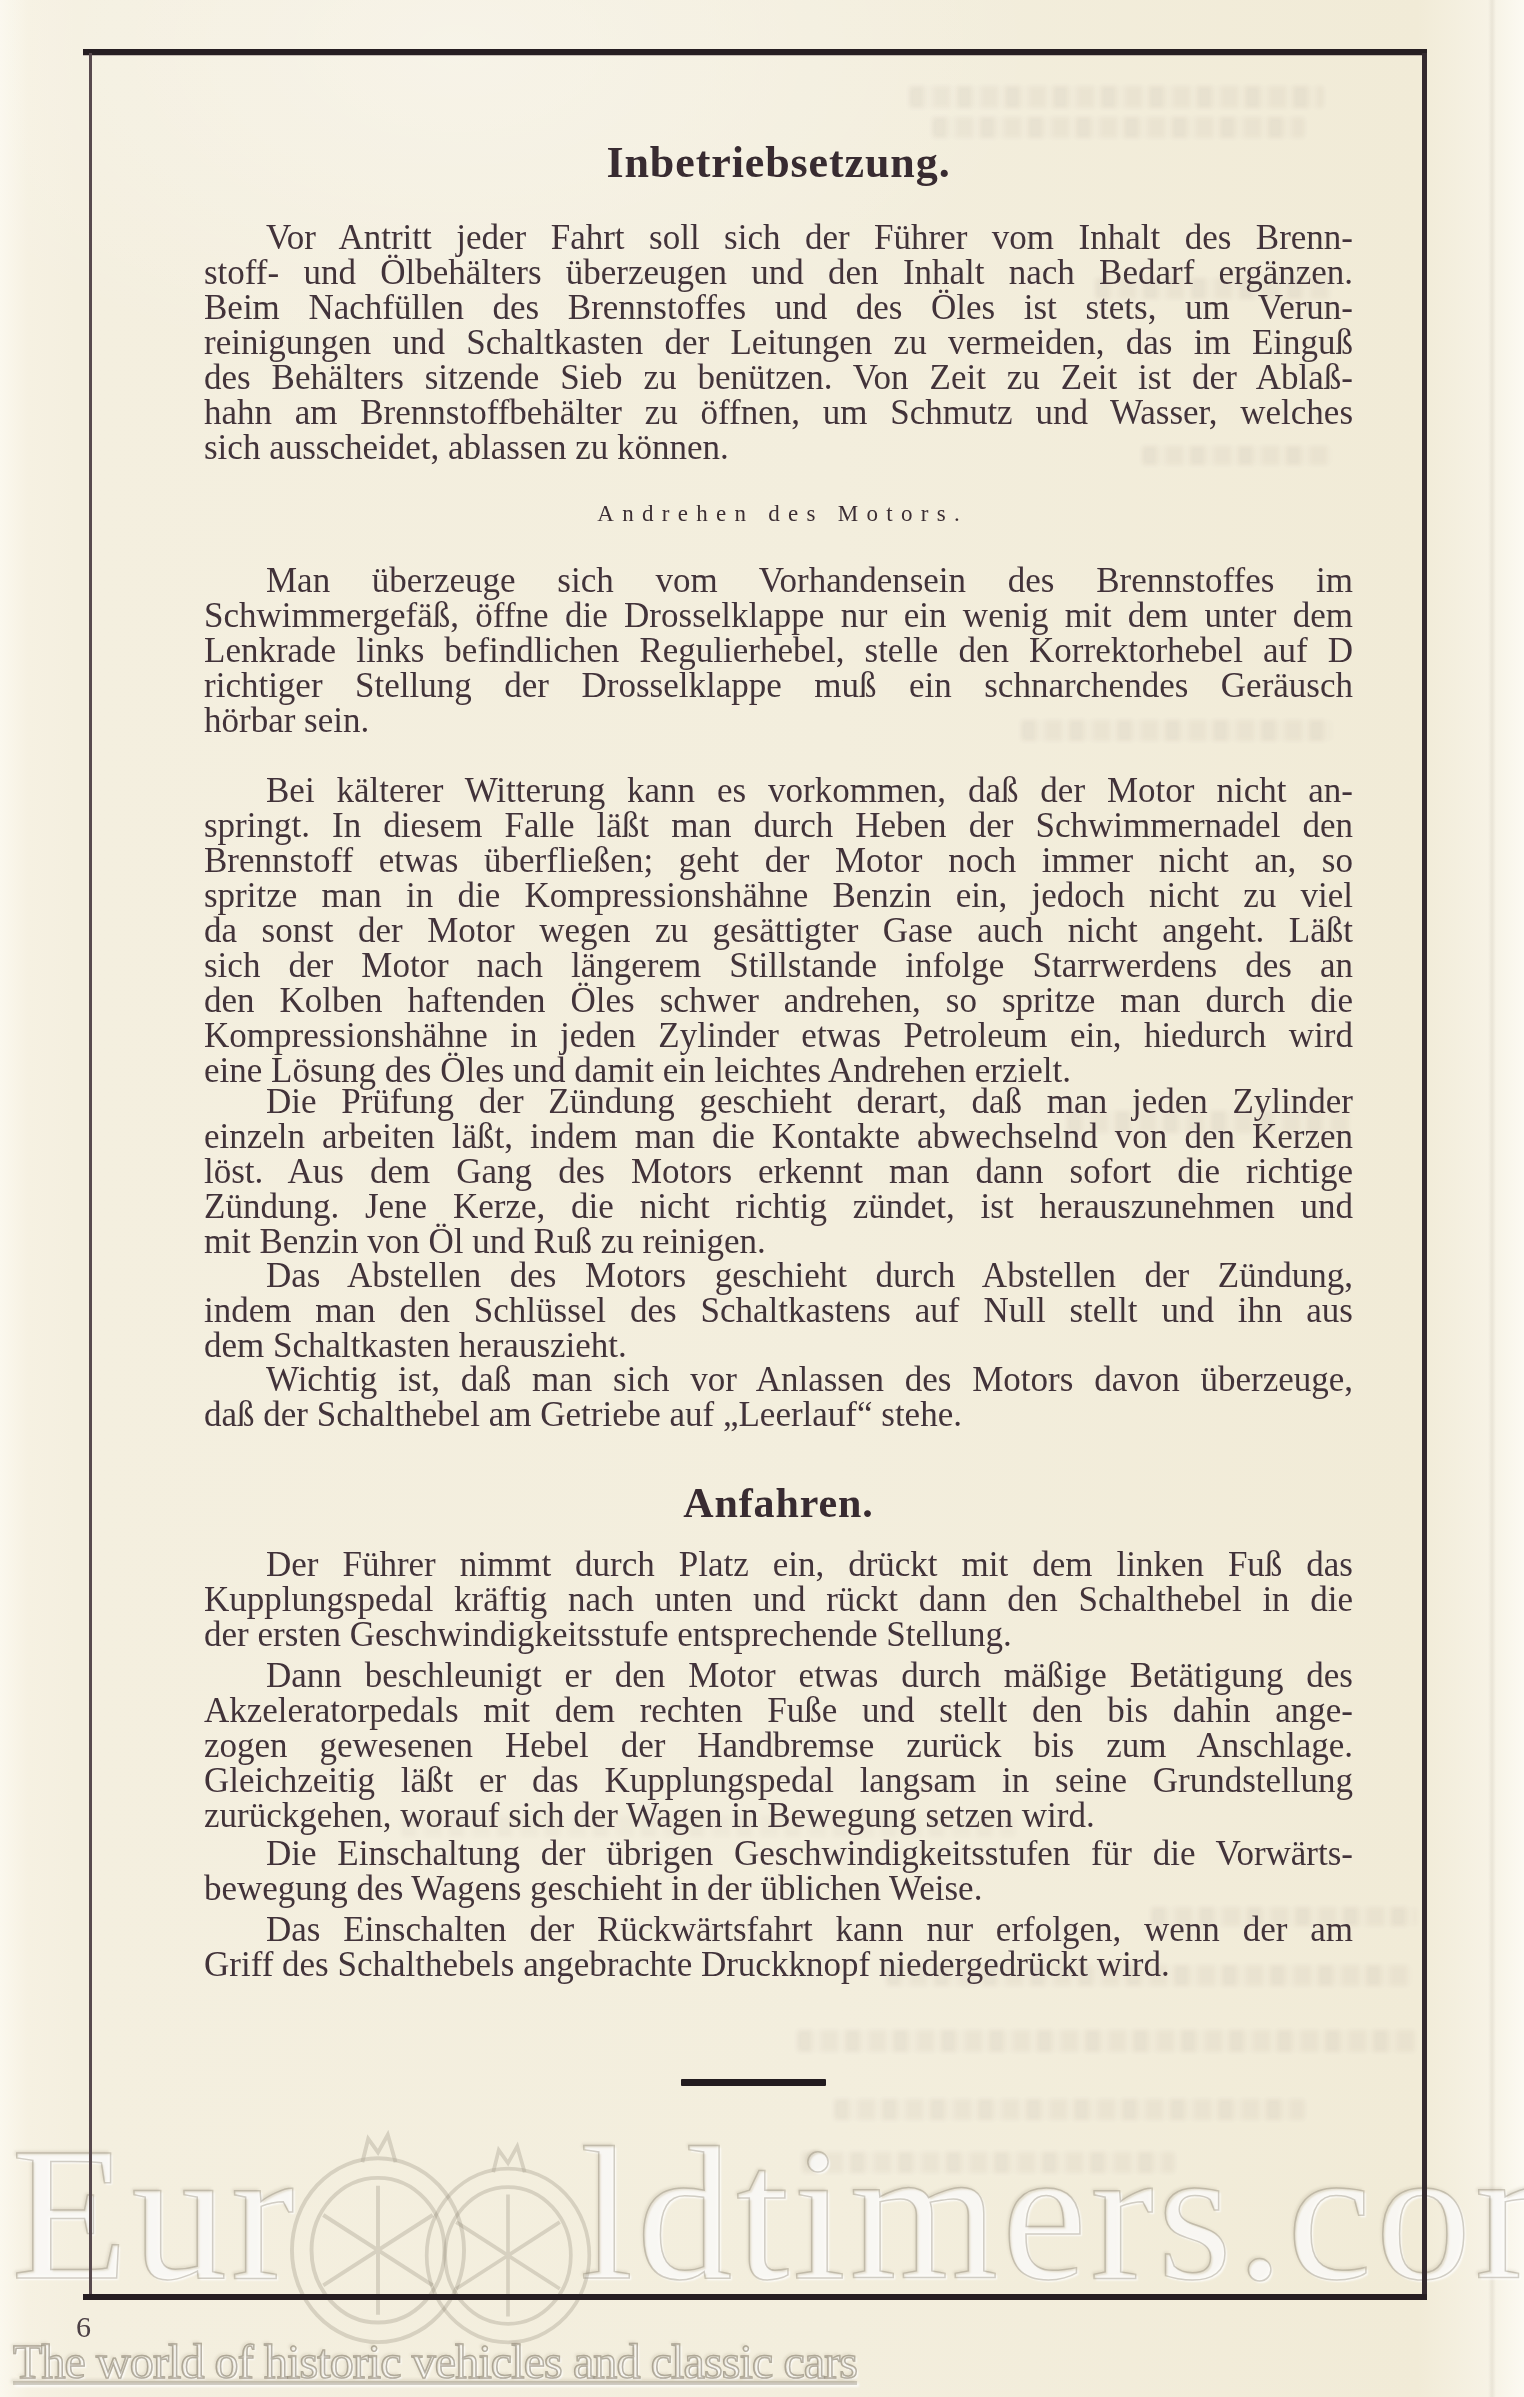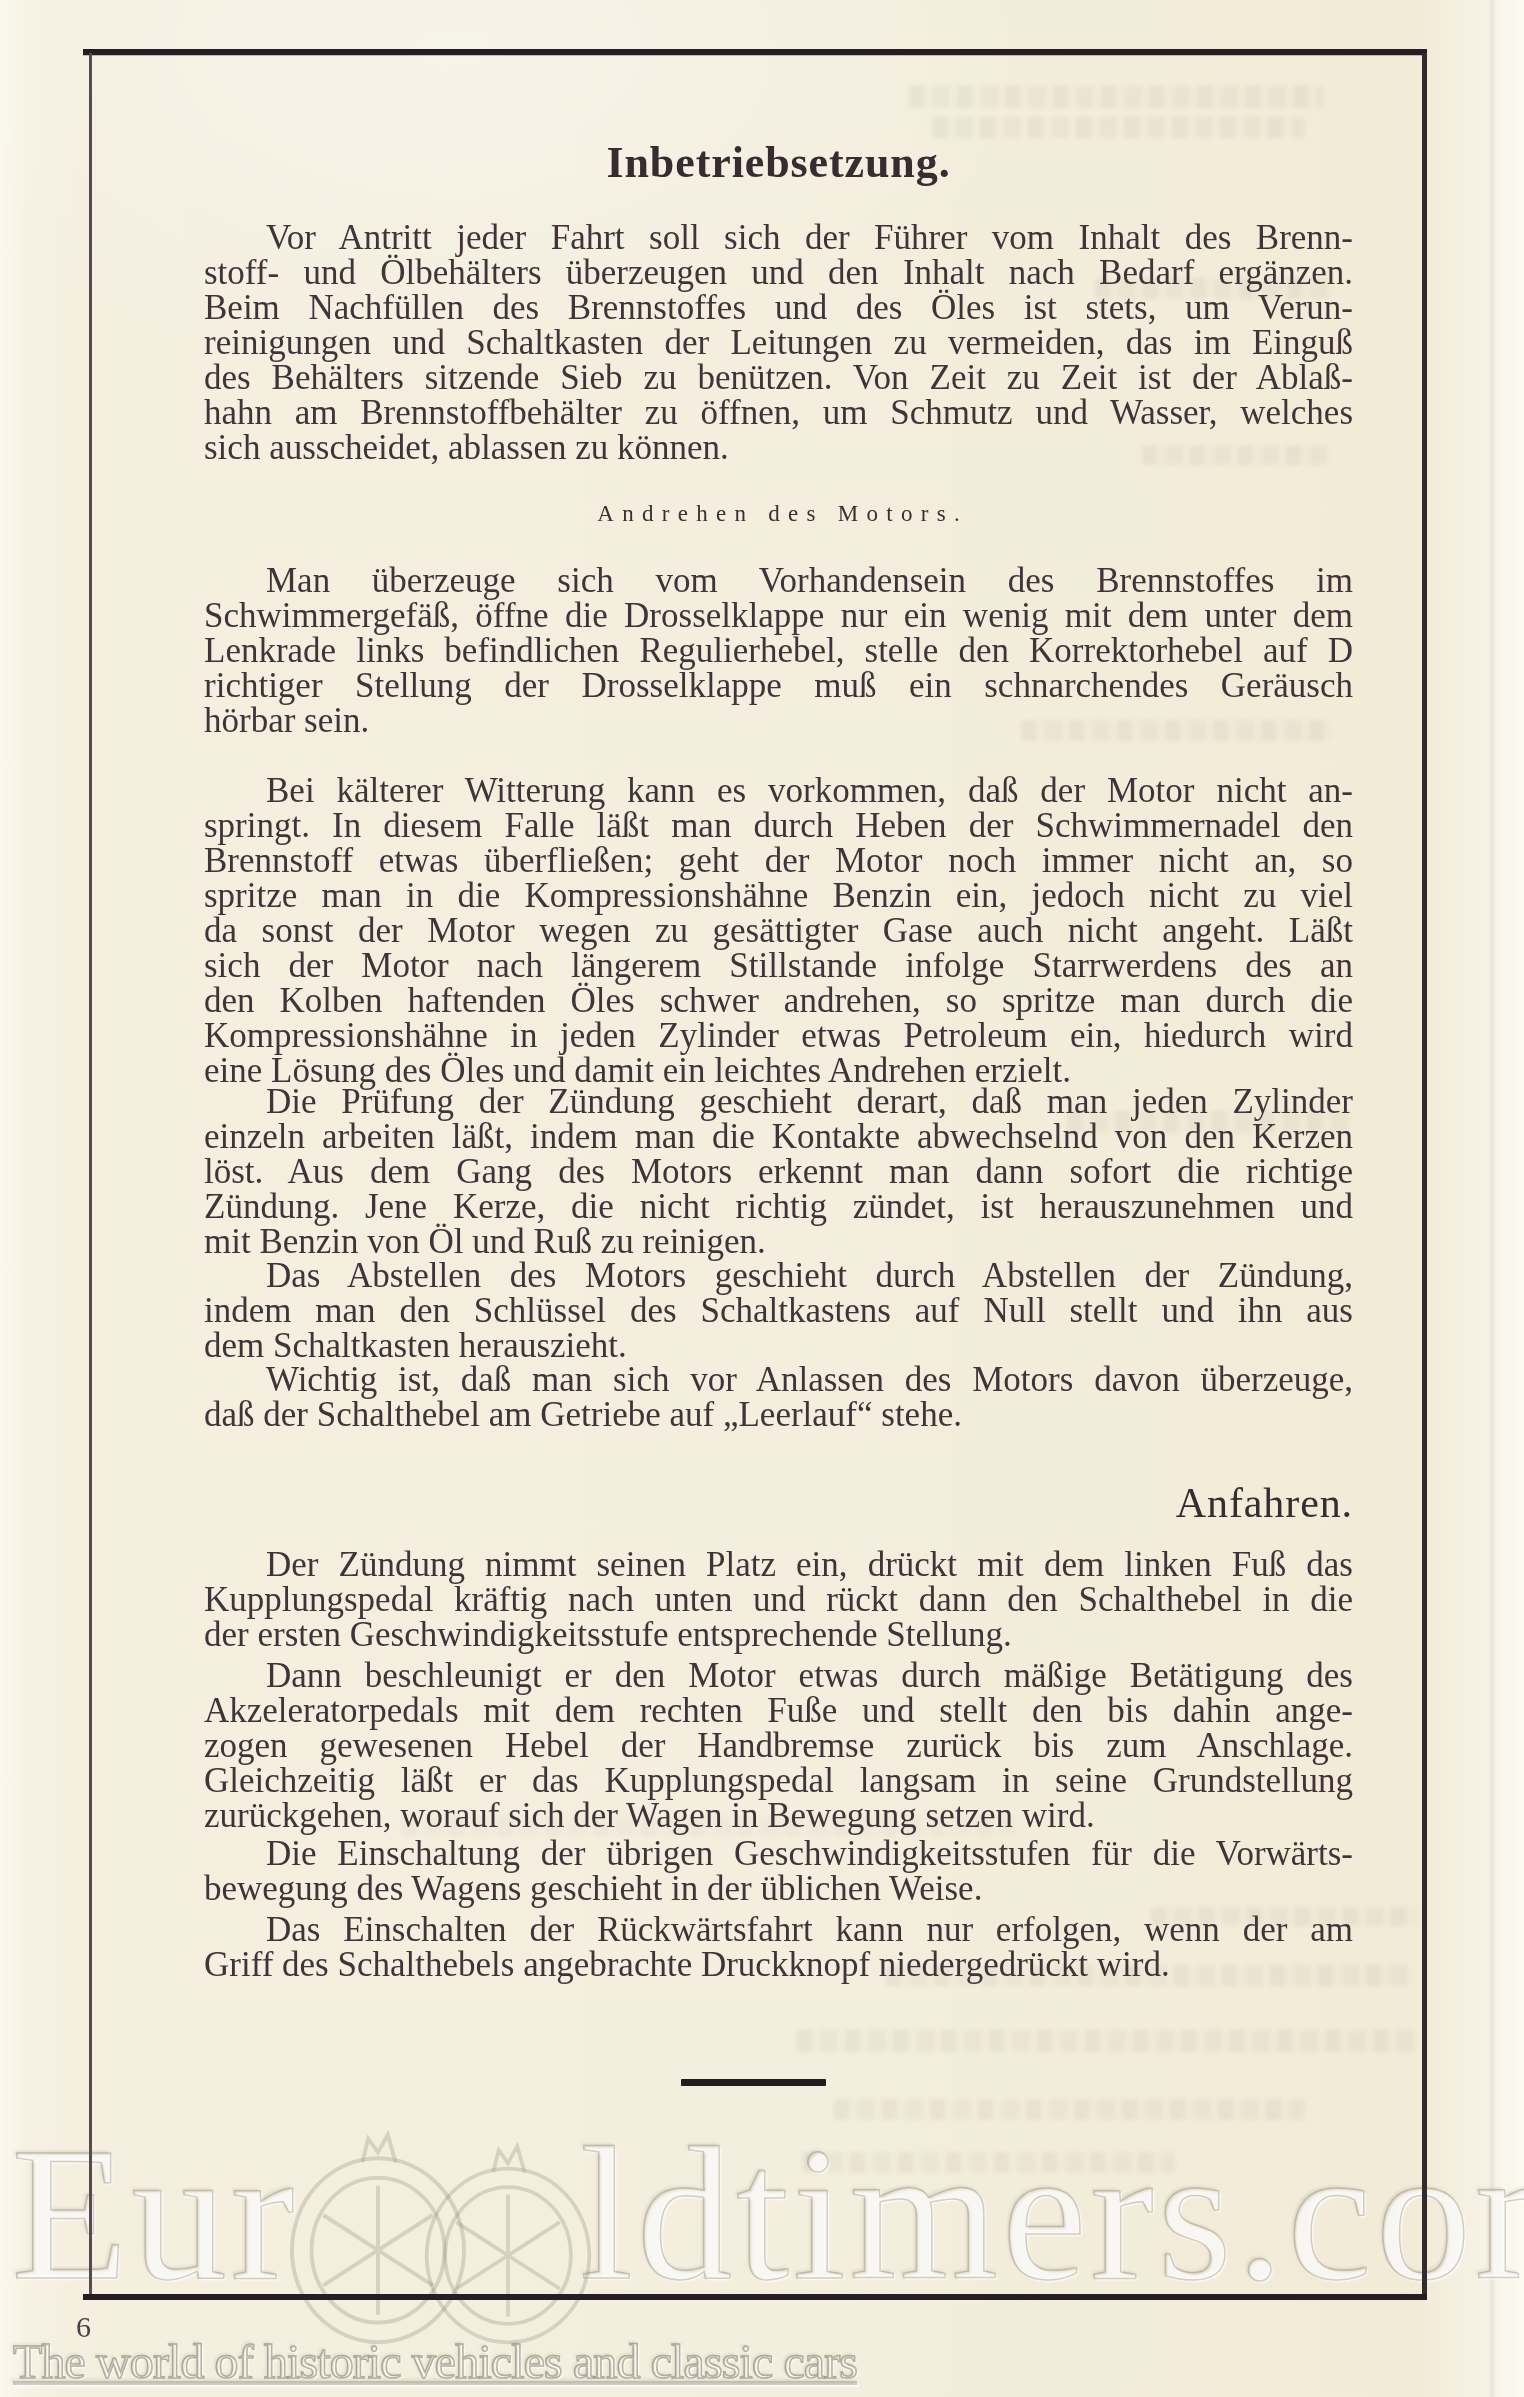--- a/index.html
+++ b/index.html
@@ -16,21 +16,21 @@
   .rule-top    { left:83px;  top:49px;   width:1344px; height:5.6px;  background:#261e22; box-shadow:0 0.9px 0 rgba(90,70,75,.35); }
   .rule-left   { left:89px;  top:53px;   width:2.8px;    height:2243px; background:#584a4e; }
   .rule-right  { left:1422px;top:53px;   width:4.7px;    height:2243px; background:#342a2f; }
   .rule-bottom { left:83px;  top:2294px; width:1344px; height:5.6px;  background:#261e22; }
   .divider     { left:681px; top:2079px; width:145px;  height:6.5px;  background:#221b1f; border-radius:0.9px; }
 
   
   .h1, .h2sp, .h3, .para { position:absolute; left:184px; width:1149px; color:#42333a; z-index:3;margin-left:20px; }
   .h1  { top:139px;  text-align:center; font-weight:bold; font-size:44px; line-height:1.1; letter-spacing:0.9px; color:#382b31; }
   .h2sp{ top:500px;  text-align:center; font-size:23px;  line-height:1.2; letter-spacing:0.36em; text-indent:0.36em; color:#3c2e34; }
-  .h3  { top:1480px; text-align:right; font-weight:normal; font-size:42px; line-height:1.1; letter-spacing:0.9px; color:#382b31; }
+  .h3  { top:1480px; text-align:center; font-weight:bold; font-size:42px; line-height:1.1; letter-spacing:0.9px; color:#382b31; }
   .para { font-size:35px; line-height:35px; }
   .ln { text-align:justify; text-align-last:justify; }
   .ln.ind { text-indent:62px; }
   .ln.end { text-align-last:left; }
 
   .pagenum { position:absolute; left:76px; top:2310px; font-size:30px; color:#4c4045; z-index:5; }
 
   
   .emboss {
     color:rgba(255,255,255,0.18);
@@ -126,21 +126,21 @@
   </div>
 
   <div class="para" style="top:1362px">
     <div class="ln ind">Wichtig ist, daß man sich vor Anlassen des Motors davon überzeuge,</div>
     <div class="ln end">daß der Schalthebel am Getriebe auf „Leerlauf“ stehe.</div>
   </div>
 
   <div class="h3">Anfahren.</div>
 
   <div class="para" style="top:1547px">
-    <div class="ln ind">Der Zündung nimmt seinen Platz ein, drückt mit dem linken Fuß das</div>
+    <div class="ln ind">Der Führer nimmt durch Platz ein, drückt mit dem linken Fuß das</div>
     <div class="ln">Kupplungspedal kräftig nach unten und rückt dann den Schalthebel in die</div>
     <div class="ln end">der ersten Geschwindigkeitsstufe entsprechende Stellung.</div>
   </div>
 
   <div class="para" style="top:1658px">
     <div class="ln ind">Dann beschleunigt er den Motor etwas durch mäßige Betätigung des</div>
     <div class="ln">Akzeleratorpedals mit dem rechten Fuße und stellt den bis dahin ange-</div>
     <div class="ln">zogen gewesenen Hebel der Handbremse zurück bis zum Anschlage.</div>
     <div class="ln">Gleichzeitig läßt er das Kupplungspedal langsam in seine Grundstellung</div>
     <div class="ln end">zurückgehen, worauf sich der Wagen in Bewegung setzen wird.</div>

